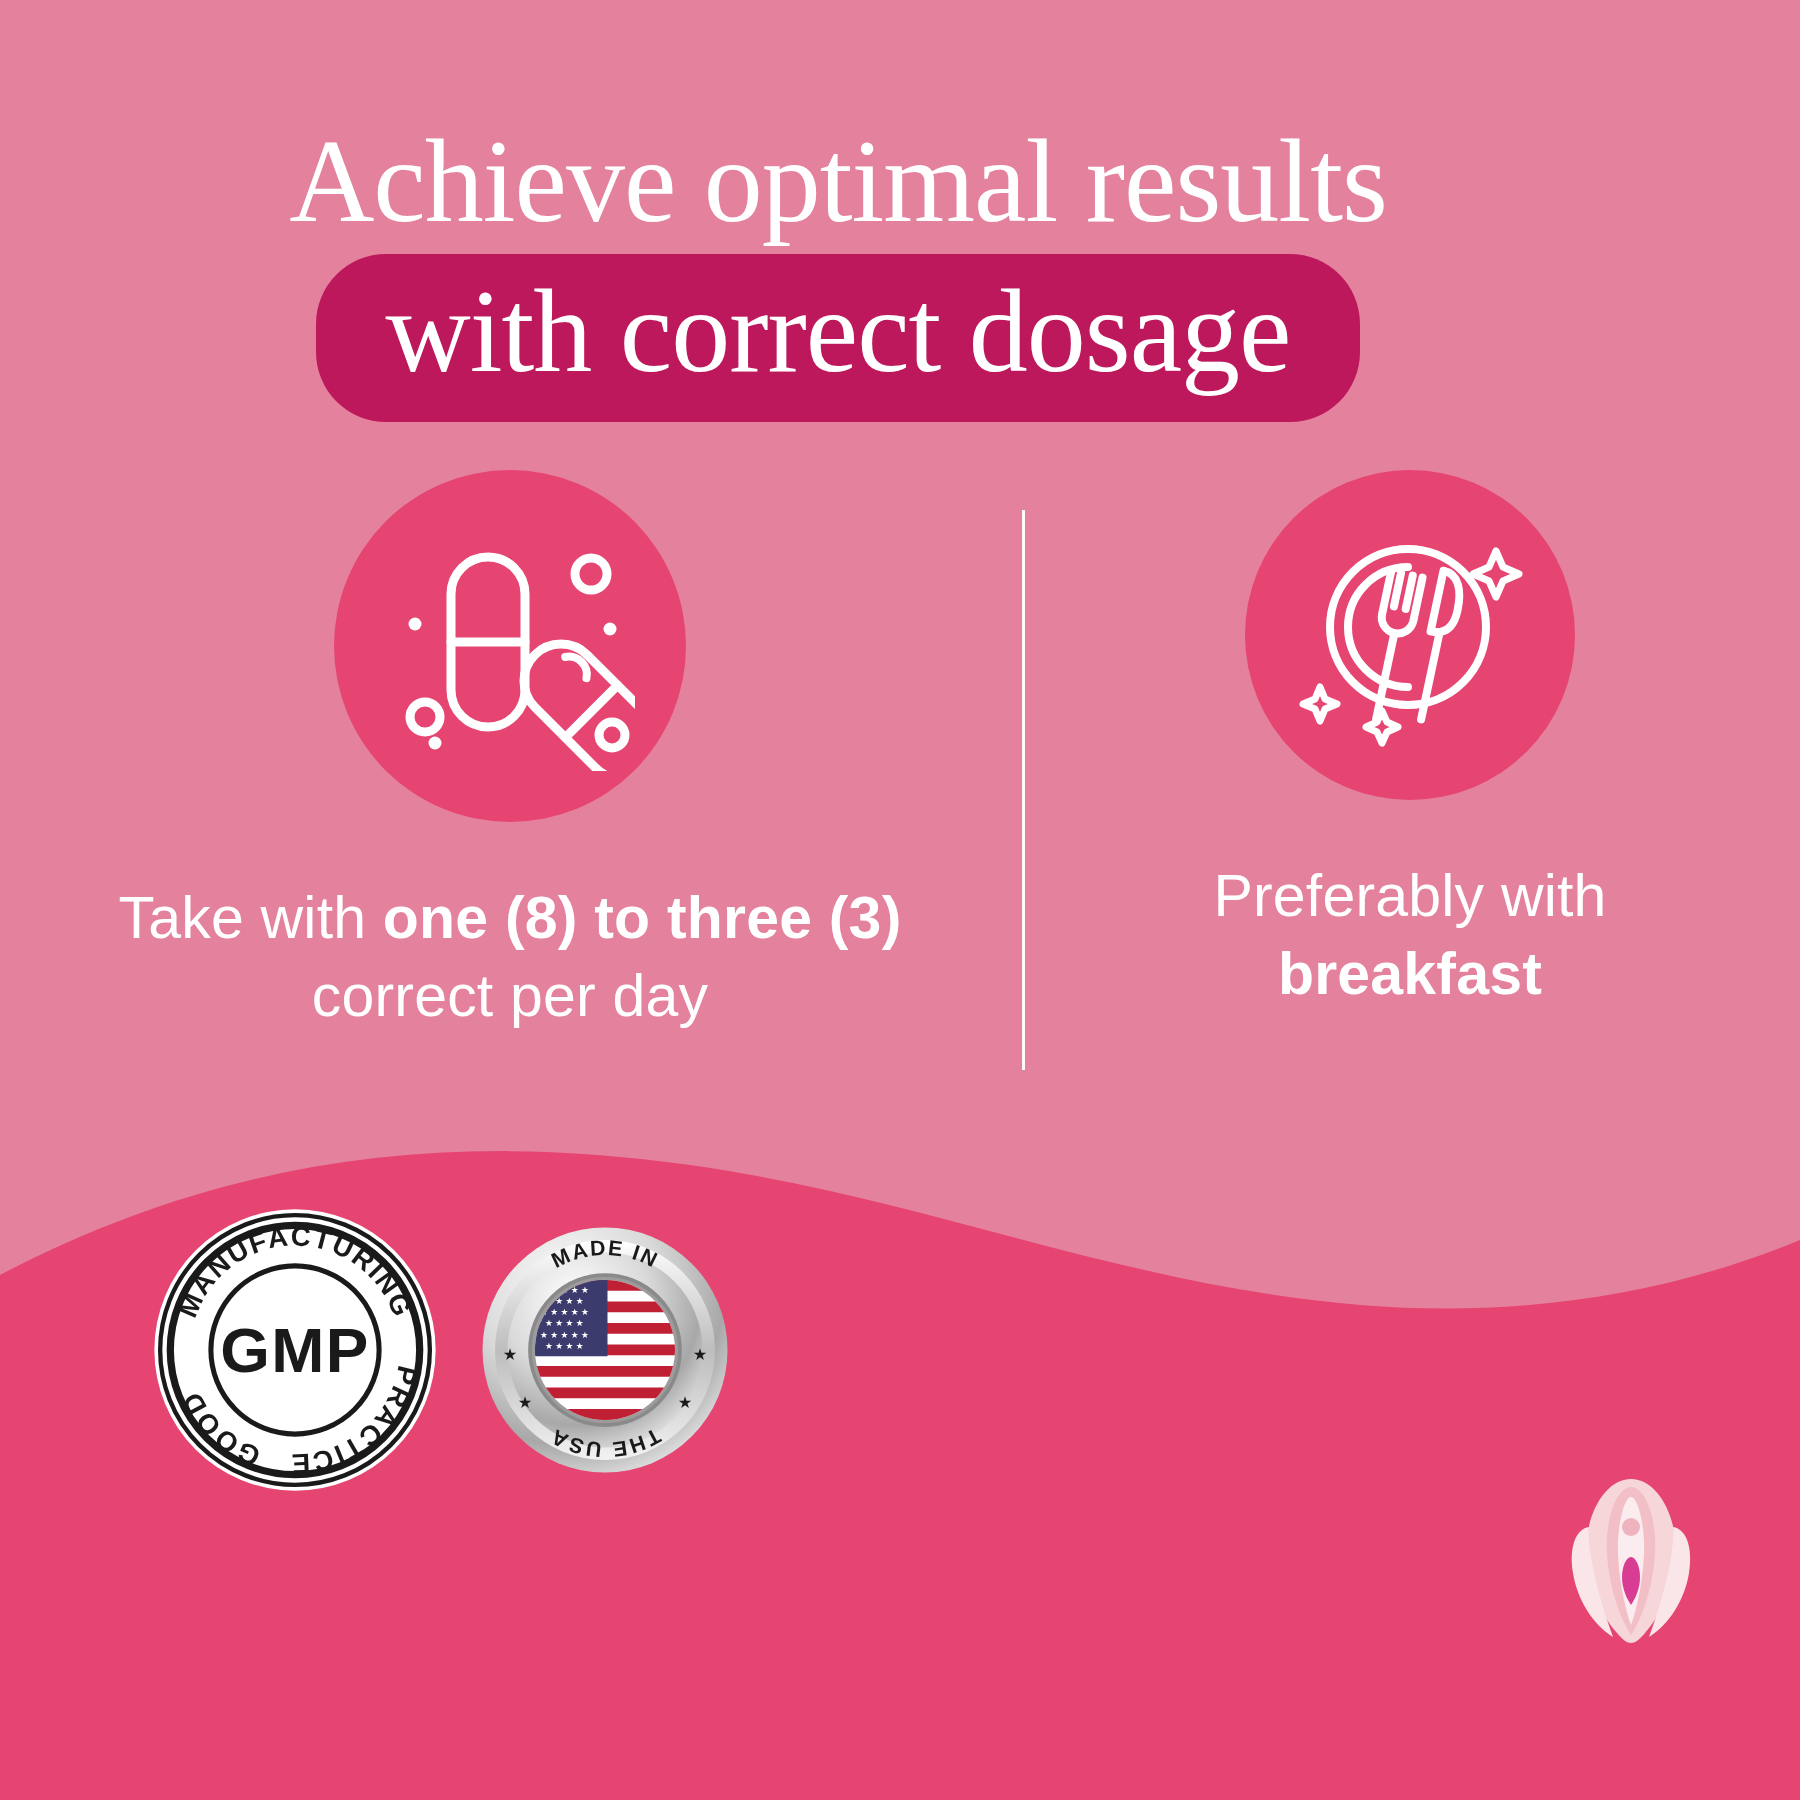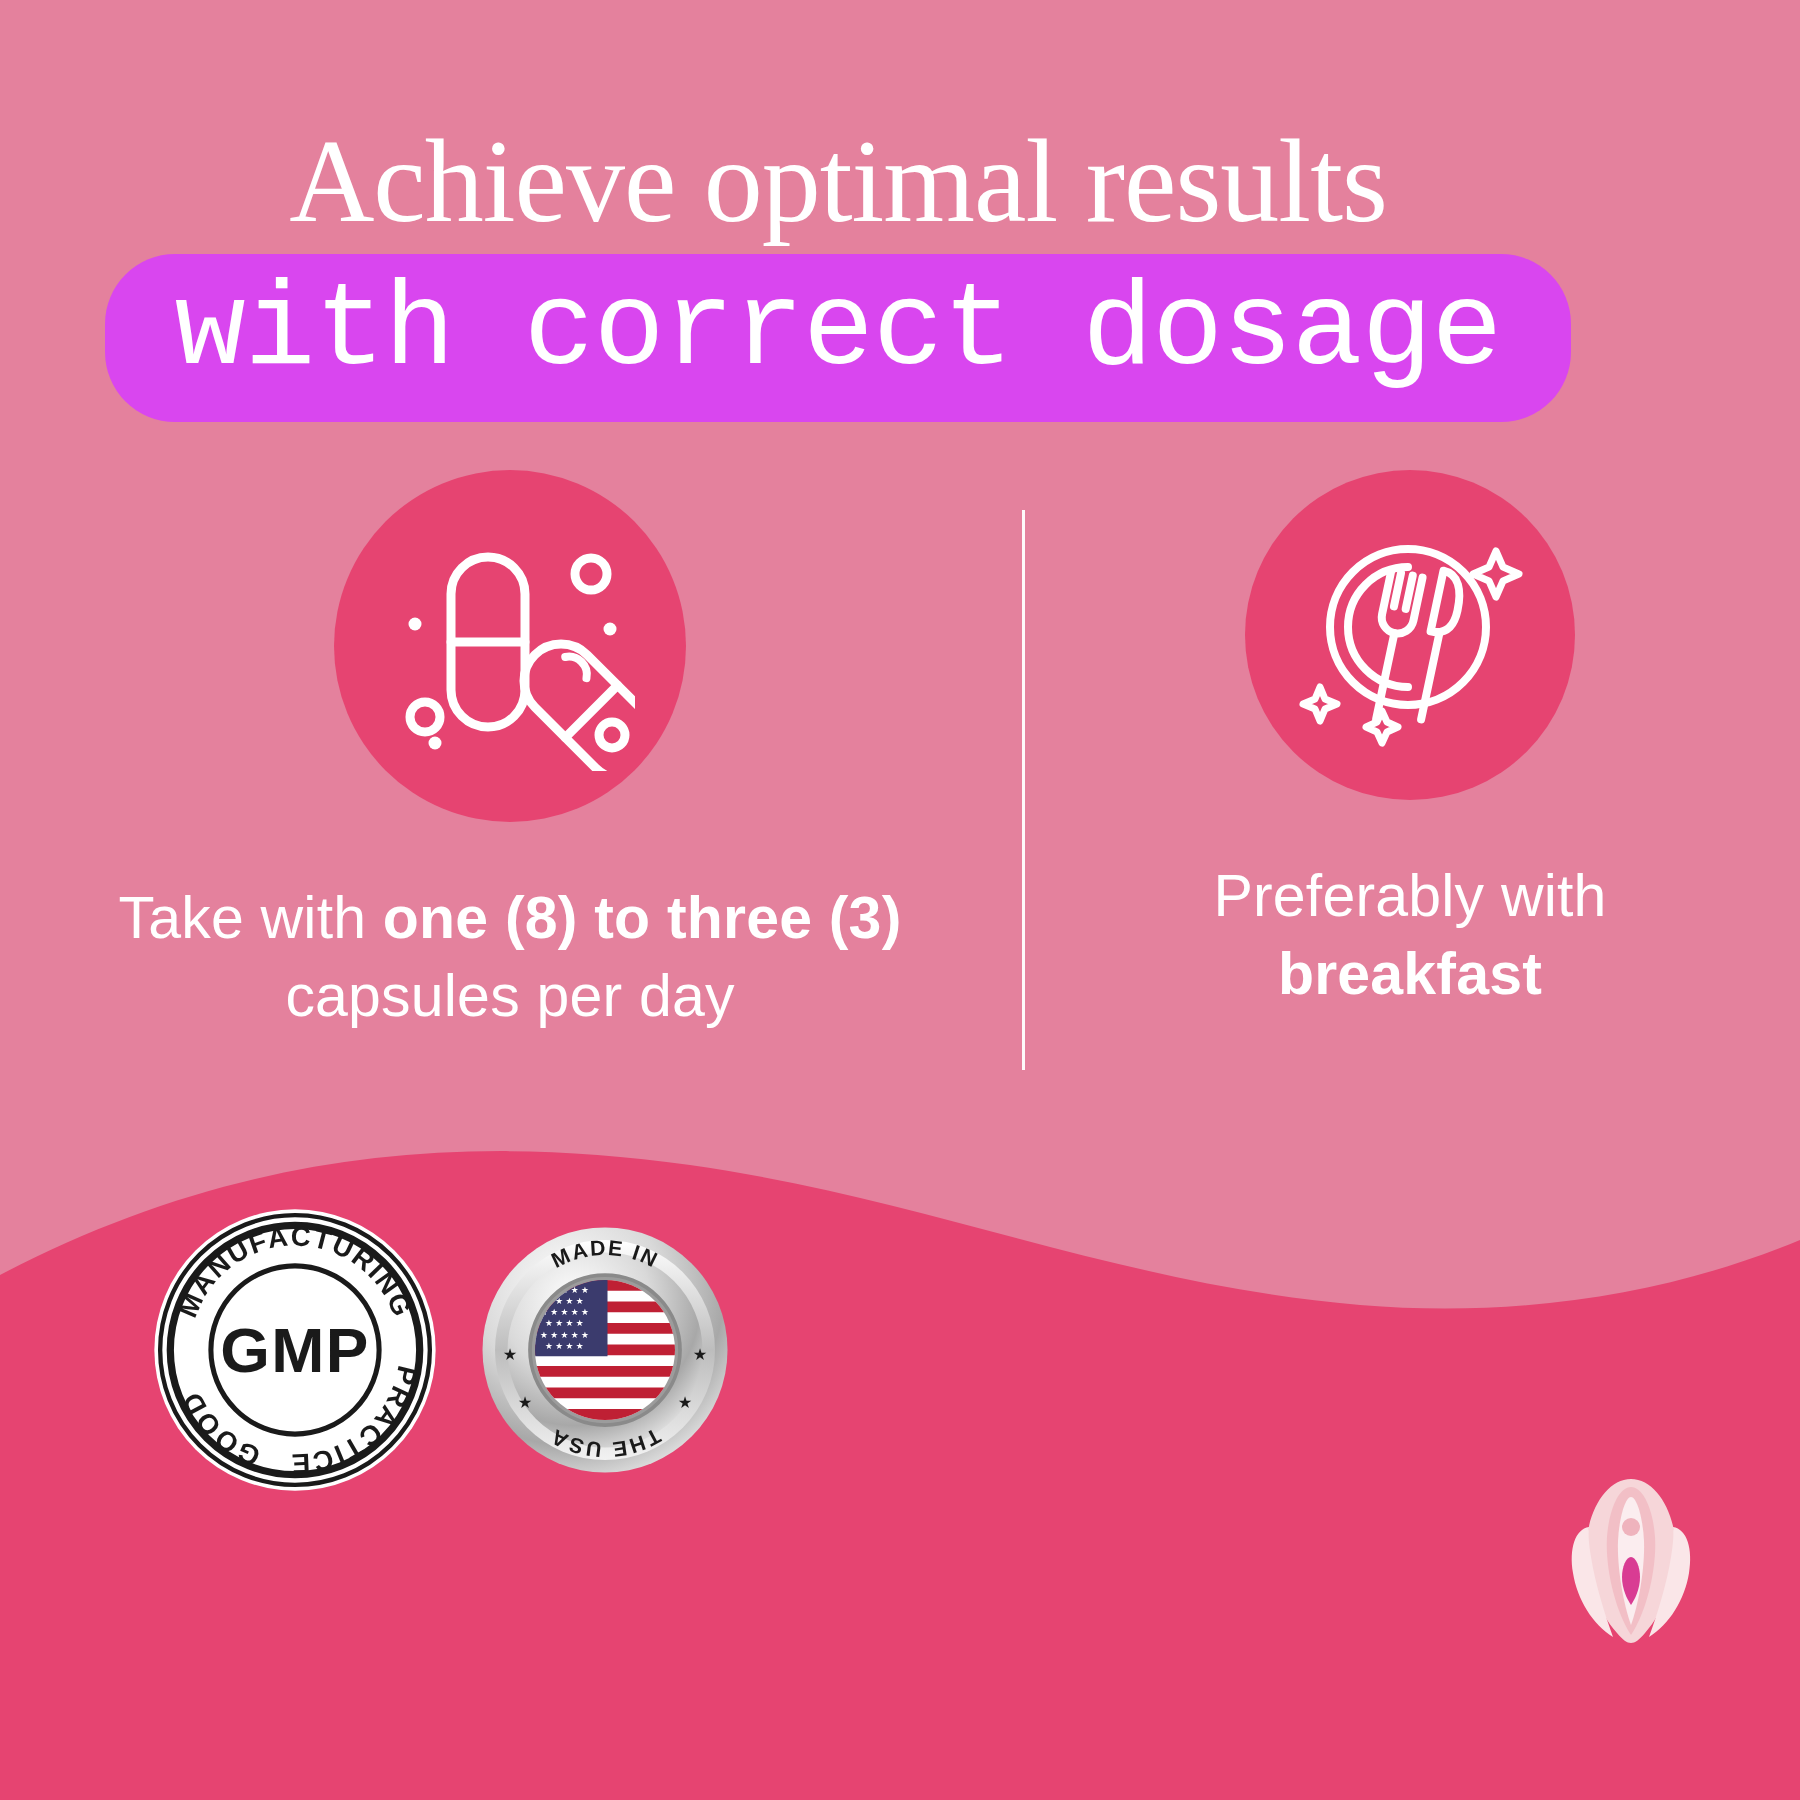--- a/index.html
+++ b/index.html
@@ -29,24 +29,24 @@
     line-height:1.05;
     color:#FFFFFF;
     letter-spacing:-1px;
   }
   .headline-pill-wrap{
     display:block;
     margin-top:10px;
   }
   .headline-pill{
     display:inline-block;
-    background:#d946ef;
+    background:#be185d;
     border-radius:70px;
     padding:10px 70px 22px 70px;
-    font-family:Liberation Mono, monospace;
+    font-family:Liberation Serif, serif;
     font-size:118px;
     line-height:1.15;
     color:#FFFFFF;
     letter-spacing:-1px;
   }
 
   
   .columns{
     position:absolute; left:0; top:470px; width:1800px; height:620px;
     display:flex; z-index:3;
@@ -147,21 +147,21 @@
           <circle cx="50" cy="222" r="6.5"></circle>
         </g>
         <g fill="none" stroke="#FFFFFF" stroke-width="9">
           <circle cx="206" cy="53" r="16"></circle>
           <circle cx="40" cy="196" r="15"></circle>
           <circle cx="227" cy="214" r="13"></circle>
         </g>
       </svg>
     </div>
     <div class="caption">
-      <span>Take with </span><b>one (8) to three (3)</b><span> capsules per day</span>
+      <span>Take with </span><b>one (8) to three (3)</b><span> correct per day</span>
     </div>
   </div>
 
   <div class="col col-right">
     <div class="icon-circle right">
       <svg width="240" height="240" viewBox="0 0 240 240">
         <g fill="none" stroke="#FFFFFF" stroke-width="8" stroke-linecap="round" stroke-linejoin="round">
 
           <circle cx="118" cy="112" r="78"></circle>
           <path d="M118,52 a60,60 0 1 0 0,120"></path>

